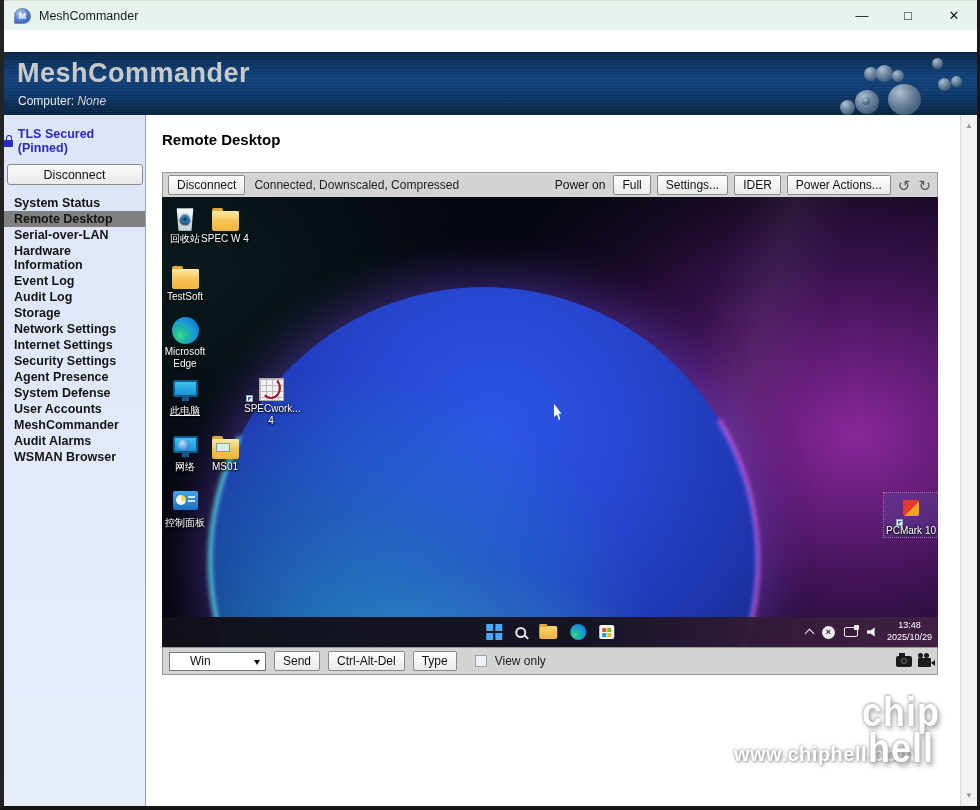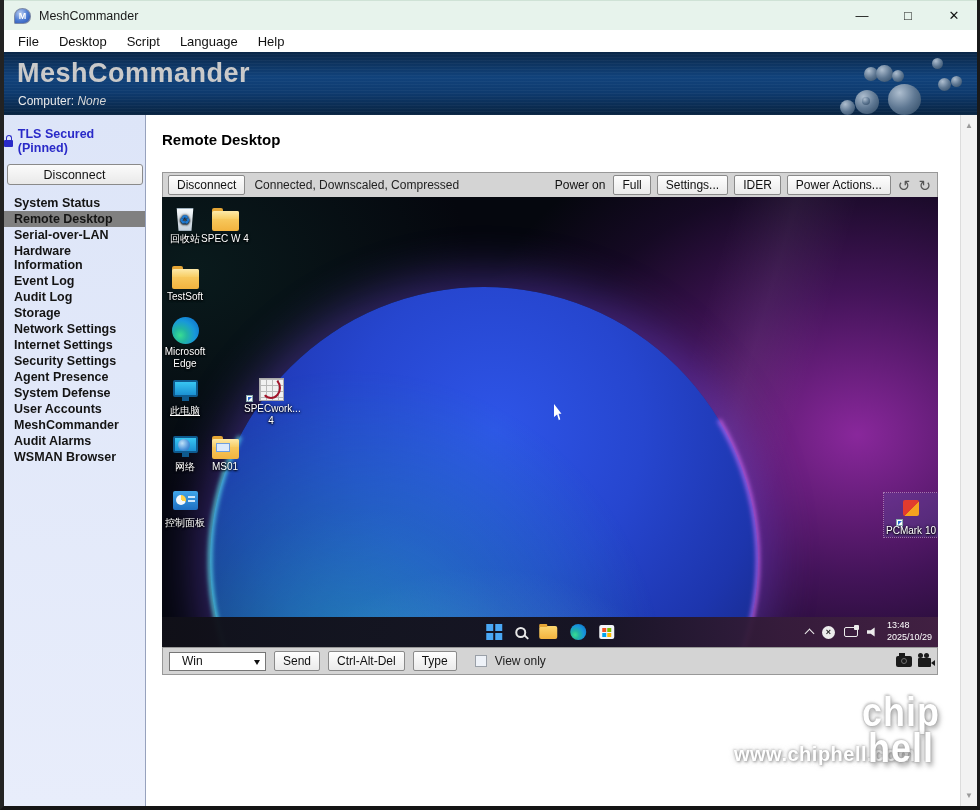--- a/index.html
+++ b/index.html
@@ -118,26 +118,26 @@
   .tb-store { width:15px; height:14px; background:#f2f5f9; border-radius:2px; display:flex; align-items:center; justify-content:center; }
   .tb-store i { display:grid; grid-template-columns:4px 4px; grid-template-rows:4px 4px; gap:1px; }
   .tb-store i b:nth-child(1){background:#f25022}.tb-store i b:nth-child(2){background:#7fba00}
   .tb-store i b:nth-child(3){background:#00a4ef}.tb-store i b:nth-child(4){background:#ffb900}
   .tb-right { position:absolute; right:6px; top:0; bottom:0; display:flex; align-items:center; gap:9px; color:#fff; }
   .tr-chev { width:7px; height:7px; border-left:1.5px solid #ececec; border-top:1.5px solid #ececec; transform:rotate(45deg); margin-top:3px; }
   .tr-circx { width:13px; height:13px; border-radius:50%; background:#ececec; color:#222; font-size:9px; line-height:13px; text-align:center; font-weight:bold; }
   .tr-mon { width:14px; height:10px; border:1.5px solid #ececec; border-radius:2px; position:relative; }
   .tr-mon::after { content:""; position:absolute; right:-2px; top:-3px; width:5px; height:5px; background:#ececec; border-radius:1px; }
   .tr-spk { width:11px; height:10px; background:#ececec; clip-path:polygon(0 32%, 34% 32%, 70% 5%, 70% 95%, 34% 68%, 0 68%); }
-  .tr-clock { font-size:9px; line-height:1.3; text-align:left; }
+  .tr-clock { font-size:9px; line-height:1.3; text-align:center; }
   
   .viewer-controls { position:absolute; left:16px; top:532px; width:776px; height:28px; background:#d4d4d4;
     border:1px solid #989898; display:flex; align-items:center; gap:8px; padding:0 6px; }
   .select-box { width:97px; height:19px; background:#fff; border:1px solid #767676; display:flex; align-items:center;
-    font-size:12px; color:#111; padding-left:12px; position:relative; }
+    font-size:12px; color:#111; padding-left:20px; position:relative; }
   .select-box .arr { position:absolute; right:5px; top:7px; width:0; height:0;
     border-left:3.5px solid transparent; border-right:3.5px solid transparent; border-top:5px solid #111; }
   .checkbox { width:12px; height:12px; background:#eef2f8; border:1px solid #9aa0a8; margin-left:10px; }
   .vc-label { font-size:12px; color:#222; }
   .vc-cams { margin-left:auto; display:flex; align-items:center; gap:6px; }
   .cam { width:16px; height:11px; background:#1b1b1b; border-radius:2px; position:relative; }
   .cam::before { content:""; position:absolute; left:5px; top:2.5px; width:4px; height:4px; border:1.5px solid #6f6f6f; border-radius:50%; }
   .cam::after { content:""; position:absolute; top:-3px; left:3px; width:6px; height:3px; background:#1b1b1b; }
   .vidcam { width:13px; height:9px; background:#1b1b1b; border-radius:1px; position:relative; margin-top:3px; }
   .vidcam::before { content:""; position:absolute; top:-5px; left:0; width:5px; height:5px; border-radius:50%; background:#1b1b1b; box-shadow:6px 0 0 #1b1b1b; }
@@ -161,27 +161,20 @@
   <div class="titlebar">
     <div class="app-ic">M</div>
     <span class="app-title">MeshCommander</span>
     <div class="win-ctrls">
       <span class="win-ctrl">—</span>
       <span class="win-ctrl">□</span>
       <span class="win-ctrl">✕</span>
     </div>
   </div>
 
-  <div class="menubar">
-    <span class="menu-item">File</span>
-    <span class="menu-item">Desktop</span>
-    <span class="menu-item">Script</span>
-    <span class="menu-item">Language</span>
-    <span class="menu-item">Help</span>
-  </div>
 
   <div class="appheader">
     <div class="brand">MeshCommander</div>
     <div class="computer-line">
       <span>Computer:</span>
       <i>None</i>
     </div>
     <span class="bubble" style="left:836px;top:48px;width:15px;height:15px;"></span>
     <span class="bubble" style="left:851px;top:38px;width:24px;height:24px;"></span>
     <span class="bubble" style="left:860px;top:15px;width:14px;height:14px;"></span>

